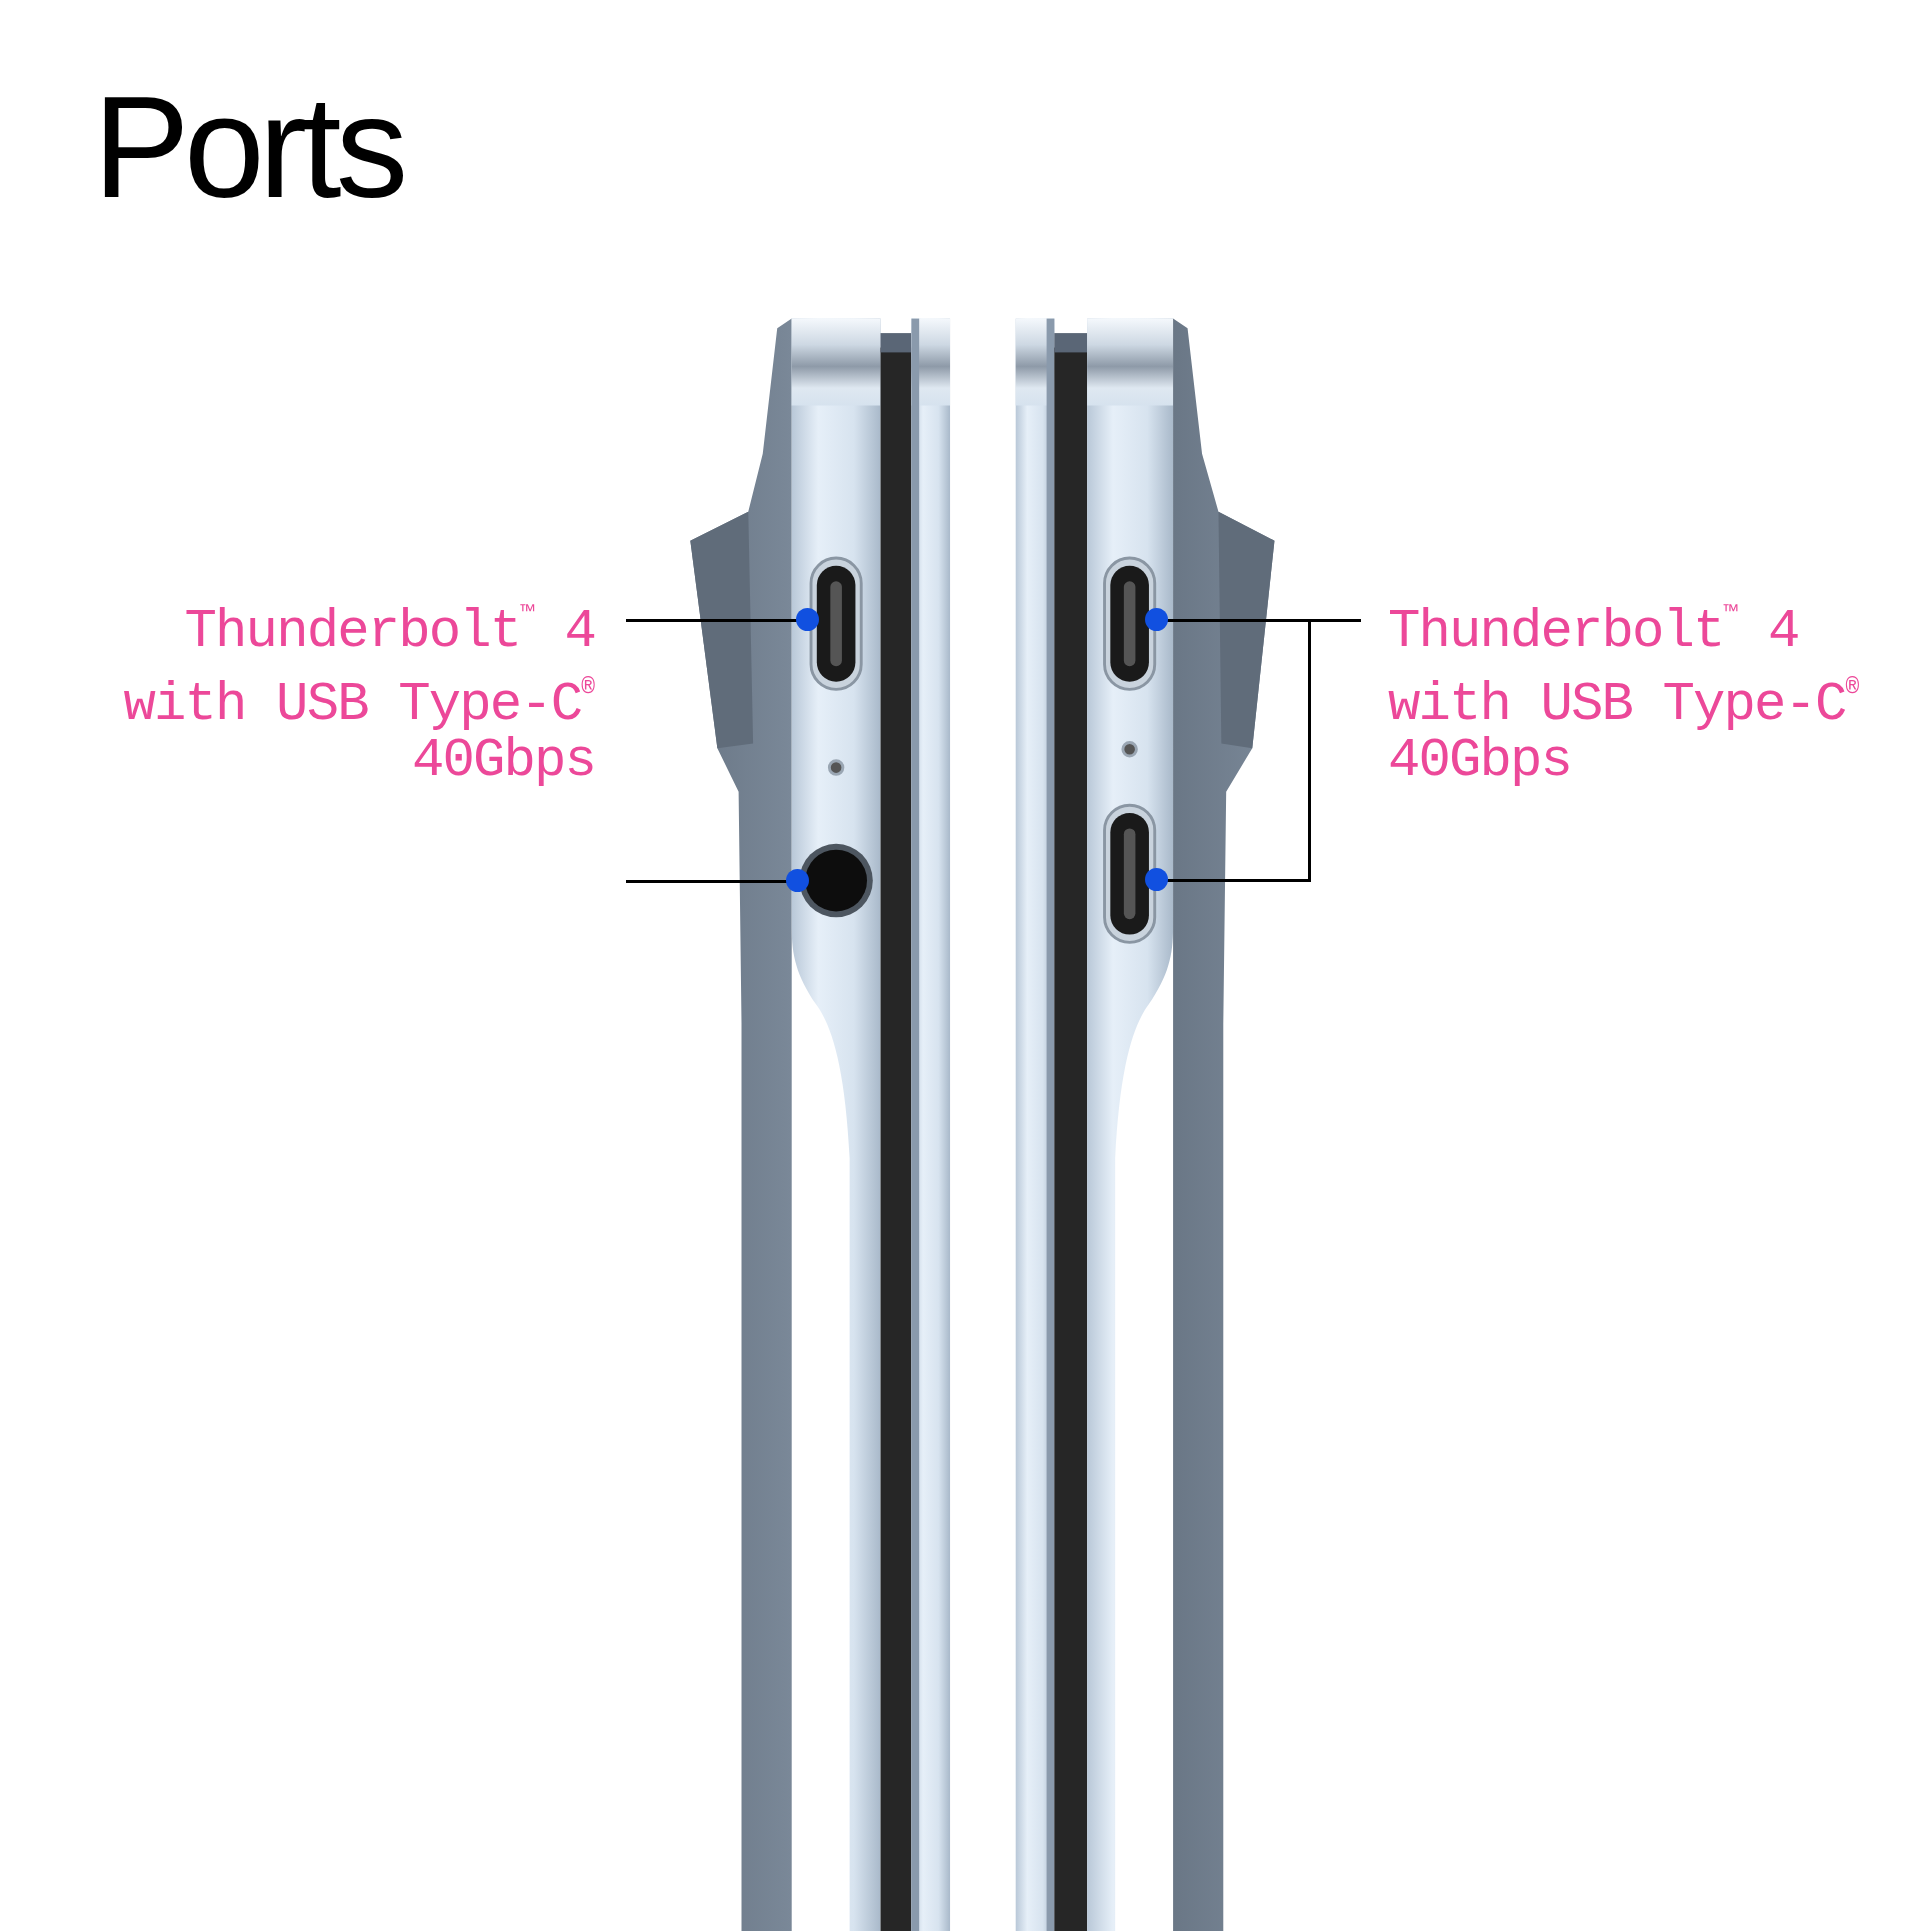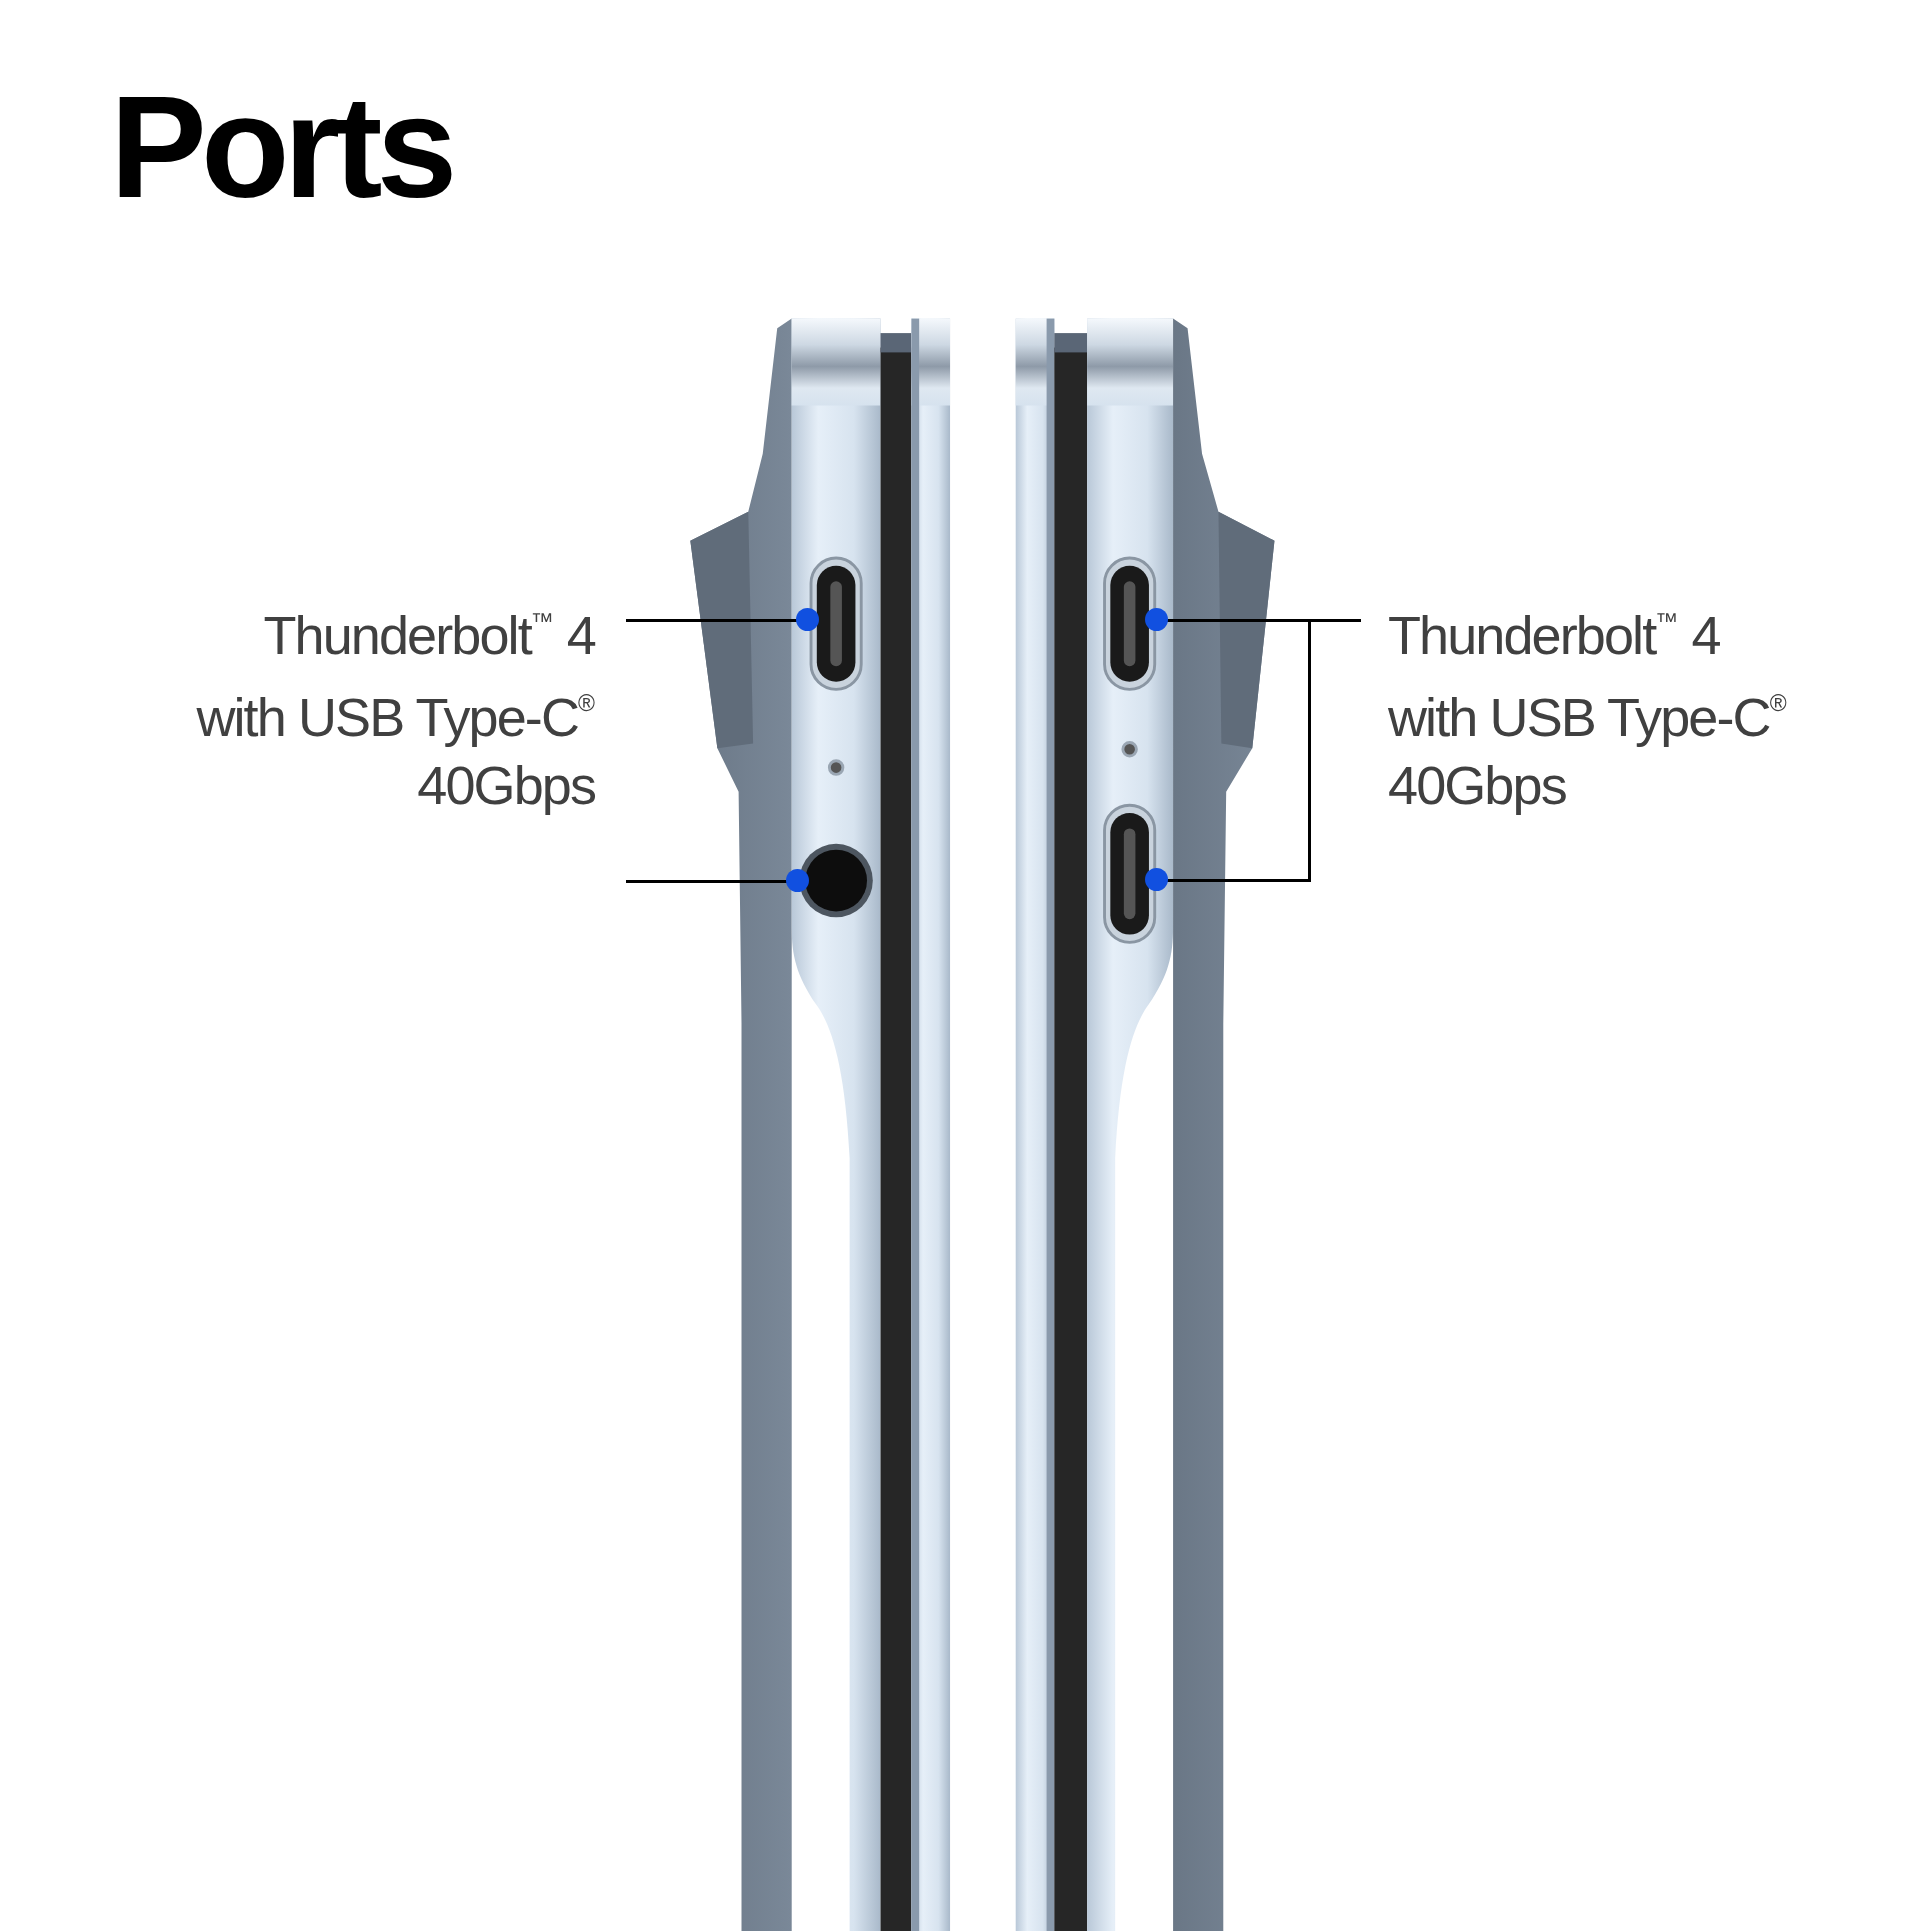--- a/index.html
+++ b/index.html
@@ -1,20 +1,20 @@
 <!DOCTYPE html>
 <html><head>
 <meta charset="utf-8">
 <style>
   html, body { margin: 0; padding: 0; background: #ffffff; }
   body { width: 1931px; height: 1931px; position: relative; overflow: hidden;
          font-family: "Liberation Sans", "DejaVu Sans", sans-serif; color: #000; }
-  .title { position: absolute; left: 110px; top: 75px; font-size: 145px; font-weight: 700;
+  .title { position: absolute; left: 93px; top: 75px; font-size: 145px; font-weight: 400;
            letter-spacing: -5.8px; line-height: 1; }
-  .label { position: absolute; font-size: 54px; line-height: 68px; letter-spacing: -1.9px; color: #404040; }
+  .label { position: absolute; font-size: 54px; line-height: 56px; letter-spacing: -1.9px; color: #ec4899; font-family: Liberation Mono, monospace; }
   .label.left { text-align: right; }
   .label.right { text-align: left; }
   .label sup { font-size: 23px; vertical-align: 25px; letter-spacing: 0; }
   .leader { position: absolute; background: #000; }
   .dot { position: absolute; width: 23px; height: 23px; border-radius: 50%; }
   svg.device { position: absolute; left: 0; top: 0; }
 </style>
 </head>
 <body>
 

